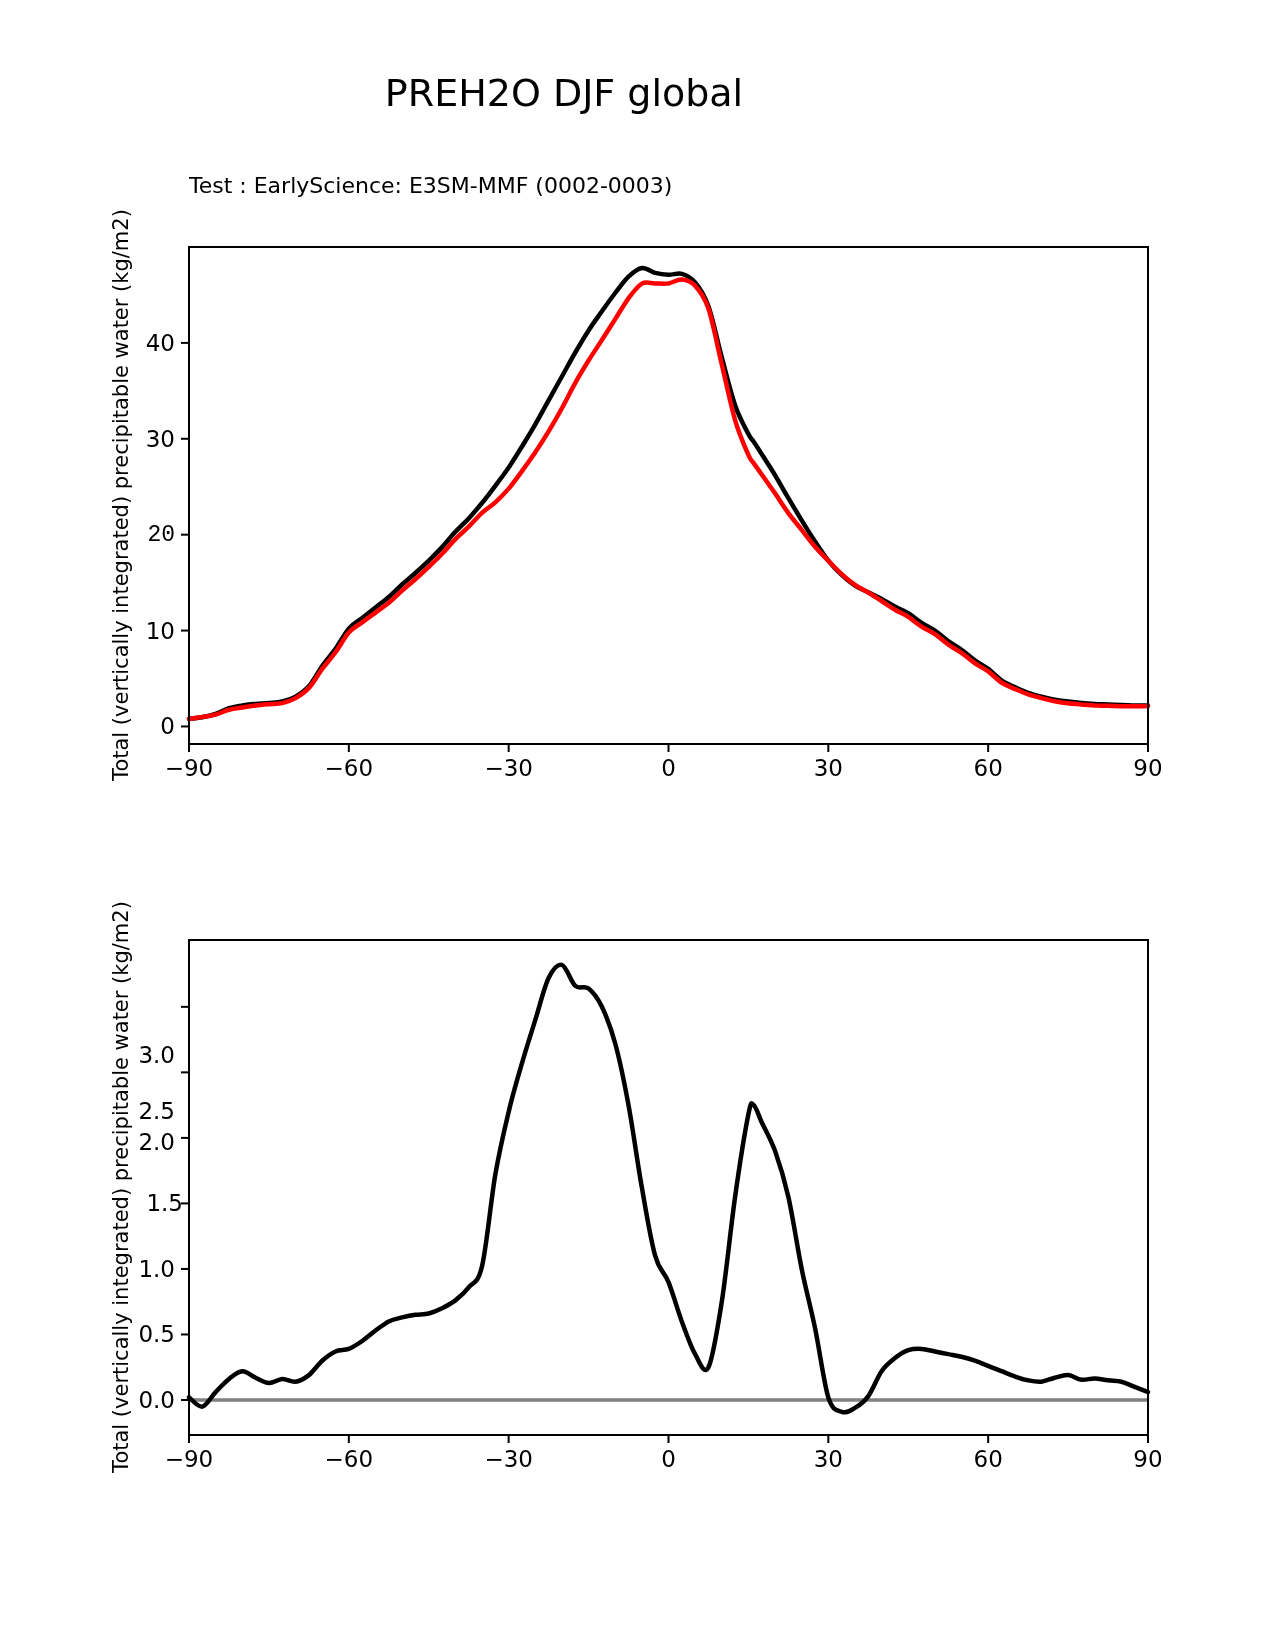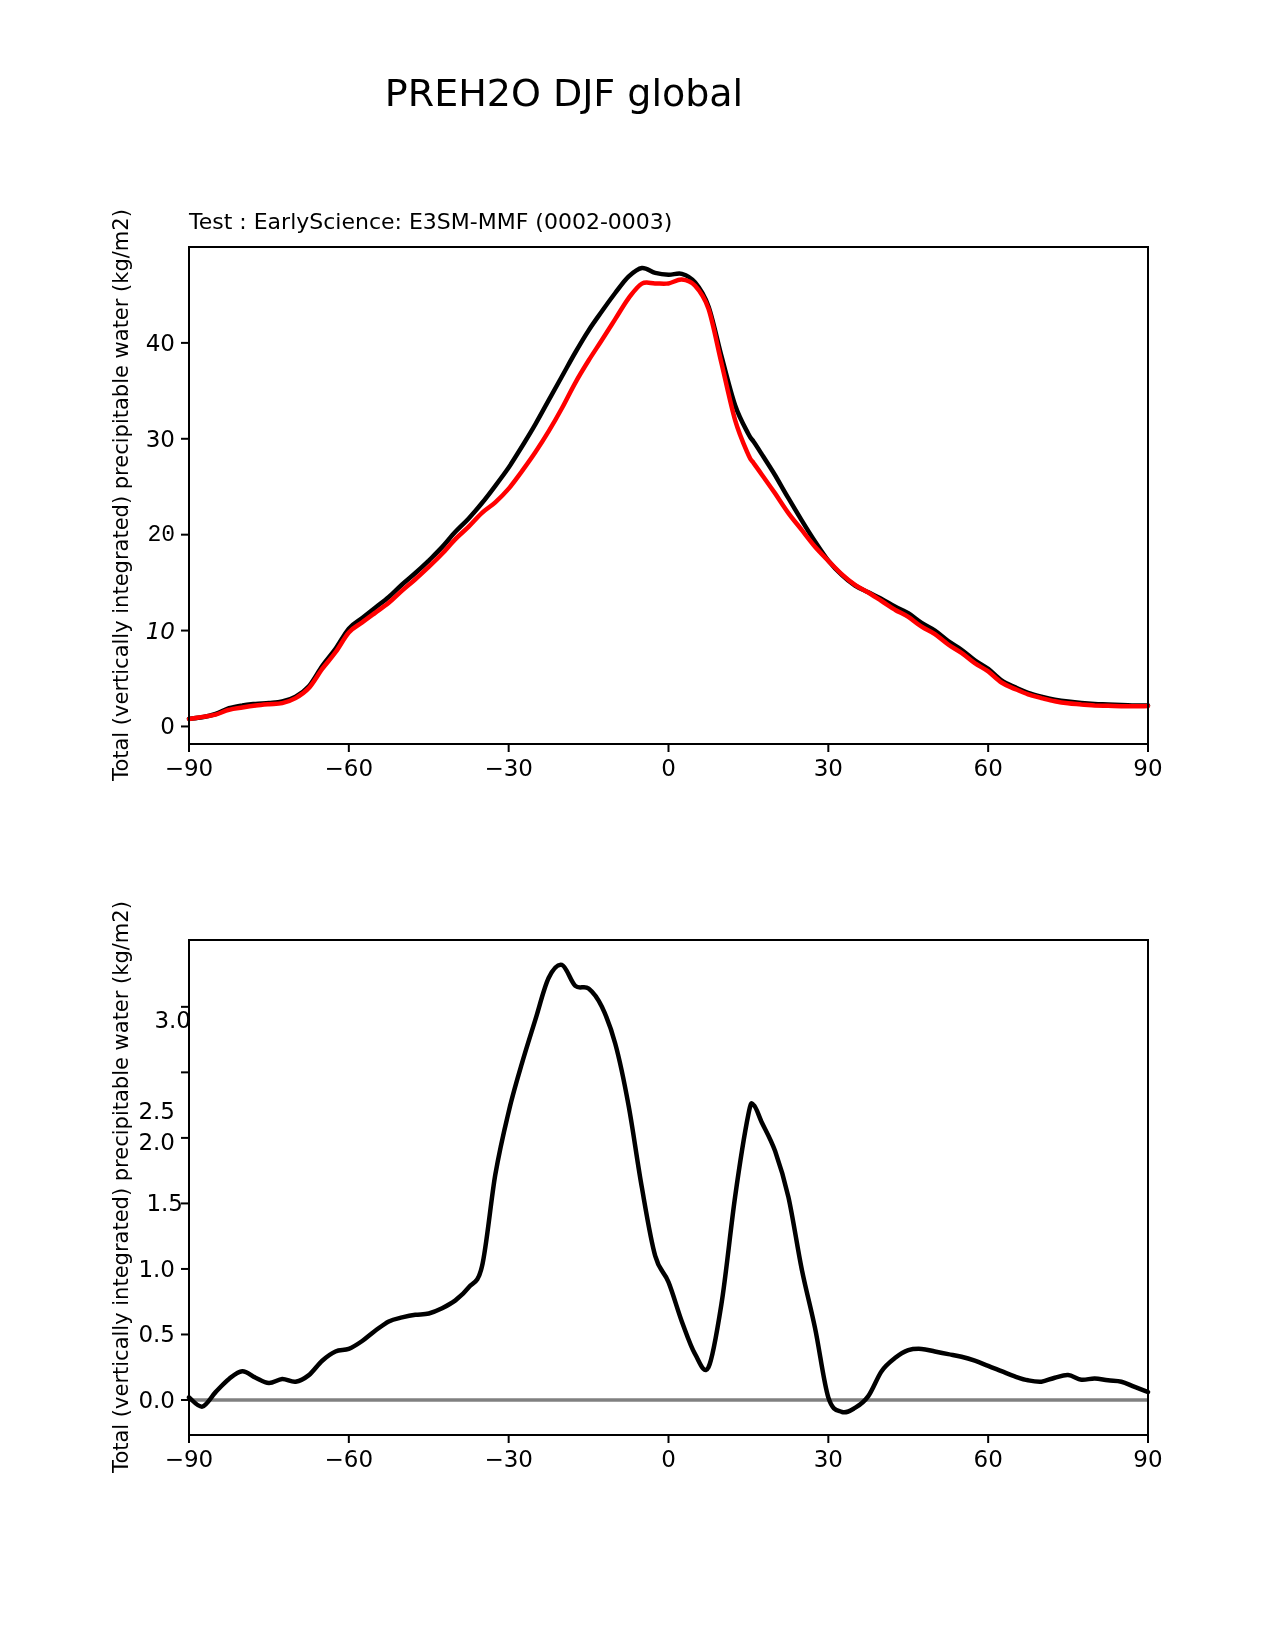--- a/index.html
+++ b/index.html
@@ -3,21 +3,21 @@
 <meta charset="utf-8">
 <style>
   html,body{margin:0;padding:0;background:#ffffff;}
   body{width:1275px;height:1650px;position:relative;
        font-family:"DejaVu Sans","Liberation Sans",sans-serif;color:#000;}
   .figure{position:absolute;left:0;top:0;width:1275px;height:1650px;background:#fff;overflow:hidden;}
   #plot-svg{position:absolute;left:0;top:0;}
   .suptitle{position:absolute;left:0;top:70px;width:1128px;text-align:center;
             font-size:38px;line-height:46px;}
   .legend-line{position:absolute;left:189px;font-size:22px;line-height:28px;white-space:nowrap;}
-  .legend-test{top:172px;margin-top:36px;}
+  .legend-test{top:172px;}
   .legend-ref{top:203px;}
   .axes-title{position:absolute;left:189px;top:901px;width:959px;text-align:center;
               font-size:26px;line-height:32px;}
   .ylab{position:absolute;white-space:nowrap;font-size:21px;line-height:24px;
         transform:translate(-50%,-50%) rotate(-90deg);}
   .ylab-top{left:121px;top:495px;}
   .ylab-bot{left:121px;top:1187px;}
   .tick-label{position:absolute;font-size:23px;line-height:28px;}
   .ytick{width:175px;left:0;text-align:right;}
   .xtick{width:100px;text-align:center;}
@@ -65,31 +65,31 @@
       <line x1="181" x2="189" y1="1006.8387609213662" y2="1006.8387609213662" stroke="#000000" stroke-width="2"></line>
     </svg>
 <span class="tick-label xtick" style="left: 139px; top: 754px;">−90</span>
     <span class="tick-label xtick" style="left: 298.833px; top: 754px;">−60</span>
     <span class="tick-label xtick" style="left: 458.667px; top: 754px;">−30</span>
     <span class="tick-label xtick" style="left: 618.5px; top: 754px;">0</span>
     <span class="tick-label xtick" style="left: 778.333px; top: 754px;">30</span>
     <span class="tick-label xtick" style="left: 938.167px; top: 754px;">60</span>
     <span class="tick-label xtick" style="left: 1098px; top: 754px;">90</span>
     <span class="tick-label ytick" style="top: 712.452px;">0</span>
-    <span class="tick-label ytick" style="top: 616.562px; font-style: italic;">10</span>
+    <span class="tick-label ytick" style="top: 616.562px;">10</span>
     <span class="tick-label ytick" style="top: 520.671px; font-family: Liberation Mono, monospace;">20</span>
     <span class="tick-label ytick" style="top: 424.781px;">30</span>
     <span class="tick-label ytick" style="top: 328.89px;">40</span>
     <span class="tick-label xtick" style="left: 139px; top: 1445px;">−90</span>
     <span class="tick-label xtick" style="left: 298.833px; top: 1445px;">−60</span>
     <span class="tick-label xtick" style="left: 458.667px; top: 1445px;">−30</span>
     <span class="tick-label xtick" style="left: 618.5px; top: 1445px;">0</span>
     <span class="tick-label xtick" style="left: 778.333px; top: 1445px;">30</span>
     <span class="tick-label xtick" style="left: 938.167px; top: 1445px;">60</span>
     <span class="tick-label xtick" style="left: 1098px; top: 1445px;">90</span>
     <span class="tick-label ytick" style="top: 1386.01px;">0.0</span>
     <span class="tick-label ytick" style="top: 1320.48px;">0.5</span>
     <span class="tick-label ytick" style="top: 1254.95px;">1.0</span>
     <span class="tick-label ytick" style="top: 1189.42px; padding-left: 8px;">1.5</span>
     <span class="tick-label ytick" style="top: 1128px;">2.0</span>
     <span class="tick-label ytick" style="top: 1058.37px; margin-top: 39px;">2.5</span>
-    <span class="tick-label ytick" style="top: 1006px; margin-left: 16px;">3.0</span>
+    <span class="tick-label ytick" style="top: 1041px;">3.0</span>
   </div>
 
 </body></html>

